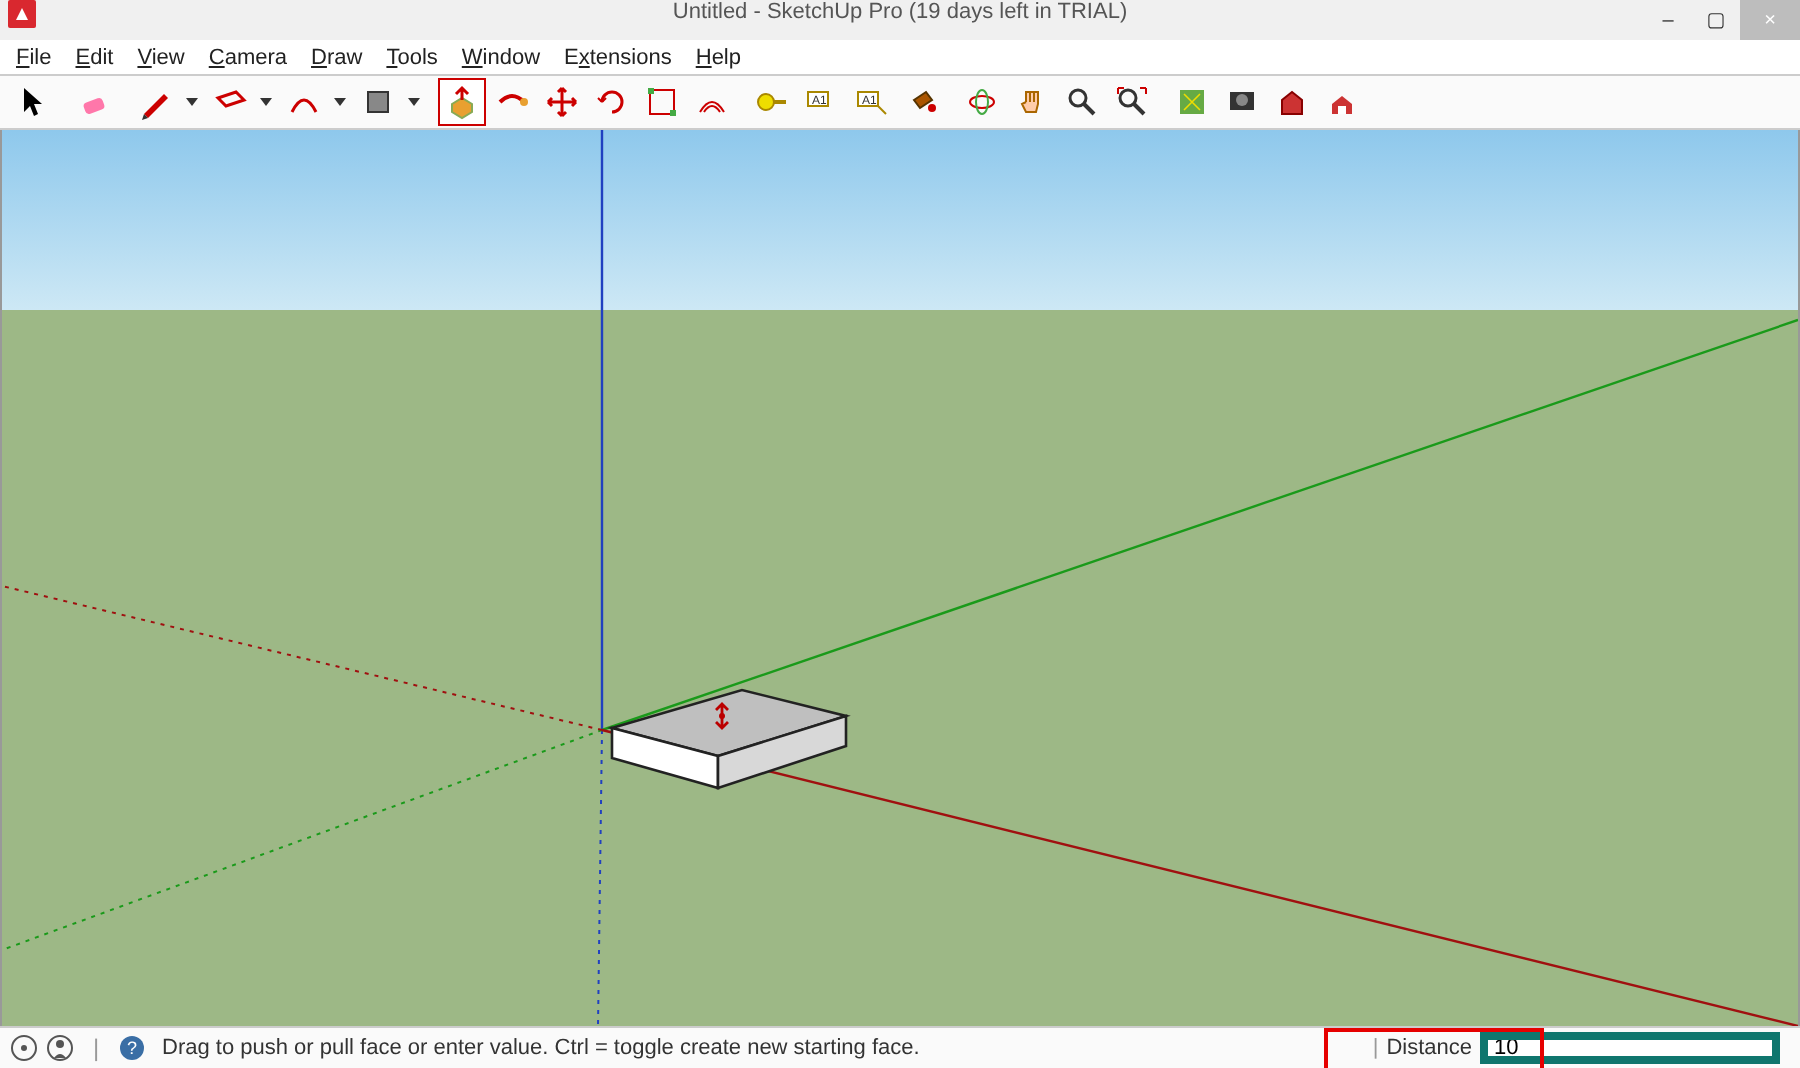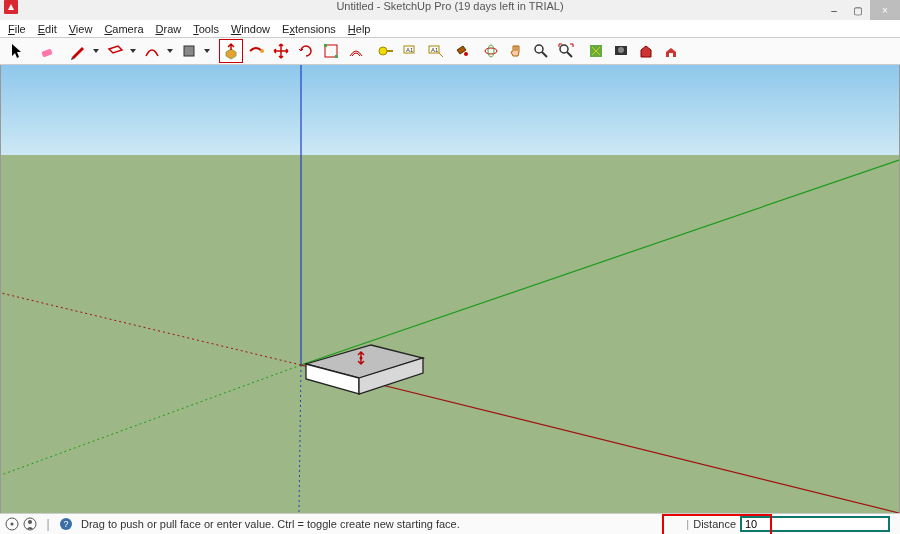--- a/index.html
+++ b/index.html
@@ -26,21 +26,21 @@
 .sep { width:1px; height:22px; background:transparent; margin:0 2px;}
 .viewport { position:relative; height:448px; overflow:hidden; border-left:1px solid #999; border-right:1px solid #999;}
 .sky { position:absolute; top:0; left:0; right:0; height:90px; background: linear-gradient(#8ec8ec, #cde8f5);}
 .ground { position:absolute; top:90px; left:0; right:0; bottom:0; background:#9db886;}
 .statusbar { height:21px; border-top:1px solid #ccc; display:flex; align-items:center; font-size:11px; color:#333; background:#fafafa; padding:0 4px;}
 .status-icons { display:flex; gap:2px; align-items:center;}
 .status-icons .sicon { width:16px; height:16px; display:flex; align-items:center; justify-content:center; font-size:12px;}
 .status-hint { margin-left:7px; flex:1;}
 .vcb-area { position:relative; display:flex; align-items:center; gap:4px; padding:0 6px;}
 .vcb-label { font-size:11px;text-align:right; }
-.vcb-input { width:150px; height:16px; border:2px solid #0f766e; font-size:11px; padding:0 3px; background:#fff;}
+.vcb-input { width:150px; height:16px; border:4px solid #0f766e; font-size:11px; padding:0 3px; background:#fff;}
 .vcb-highlight { position:absolute; left:-18px; top:-2px; width:110px; height:22px; border:2px solid #e60000; pointer-events:none;}
 svg.vp { position:absolute; top:0; left:0; }
 </style>
 </head>
 <body>
 
 <div class="titlebar">
   <div class="appicon">
     <svg viewBox="0 0 10 10">
         <rect width="10" height="10" fill="#d9282f"></rect>

